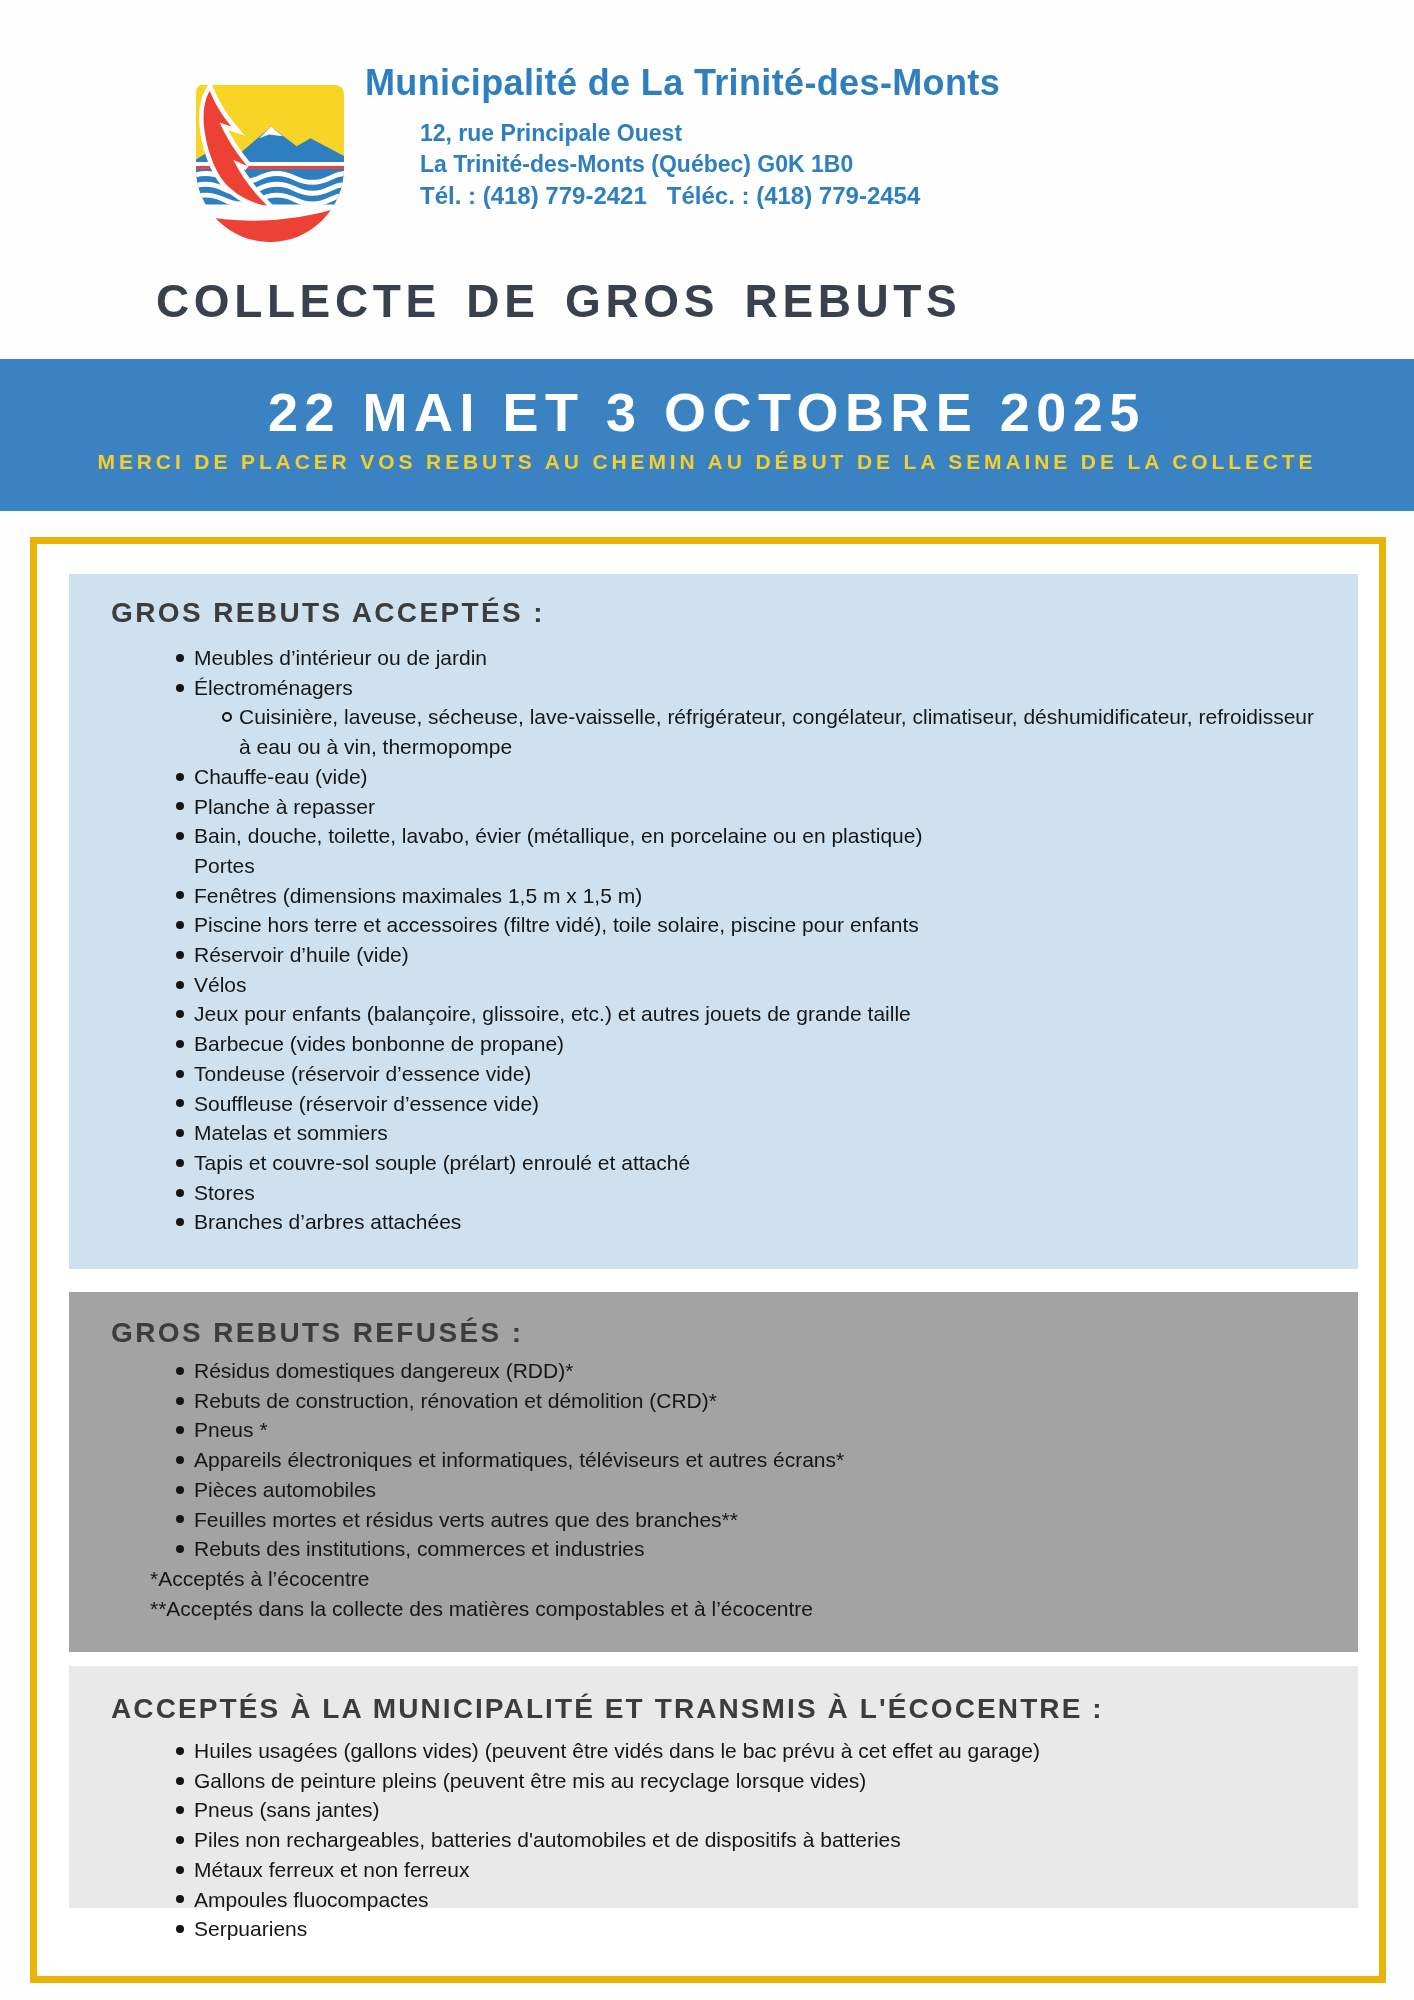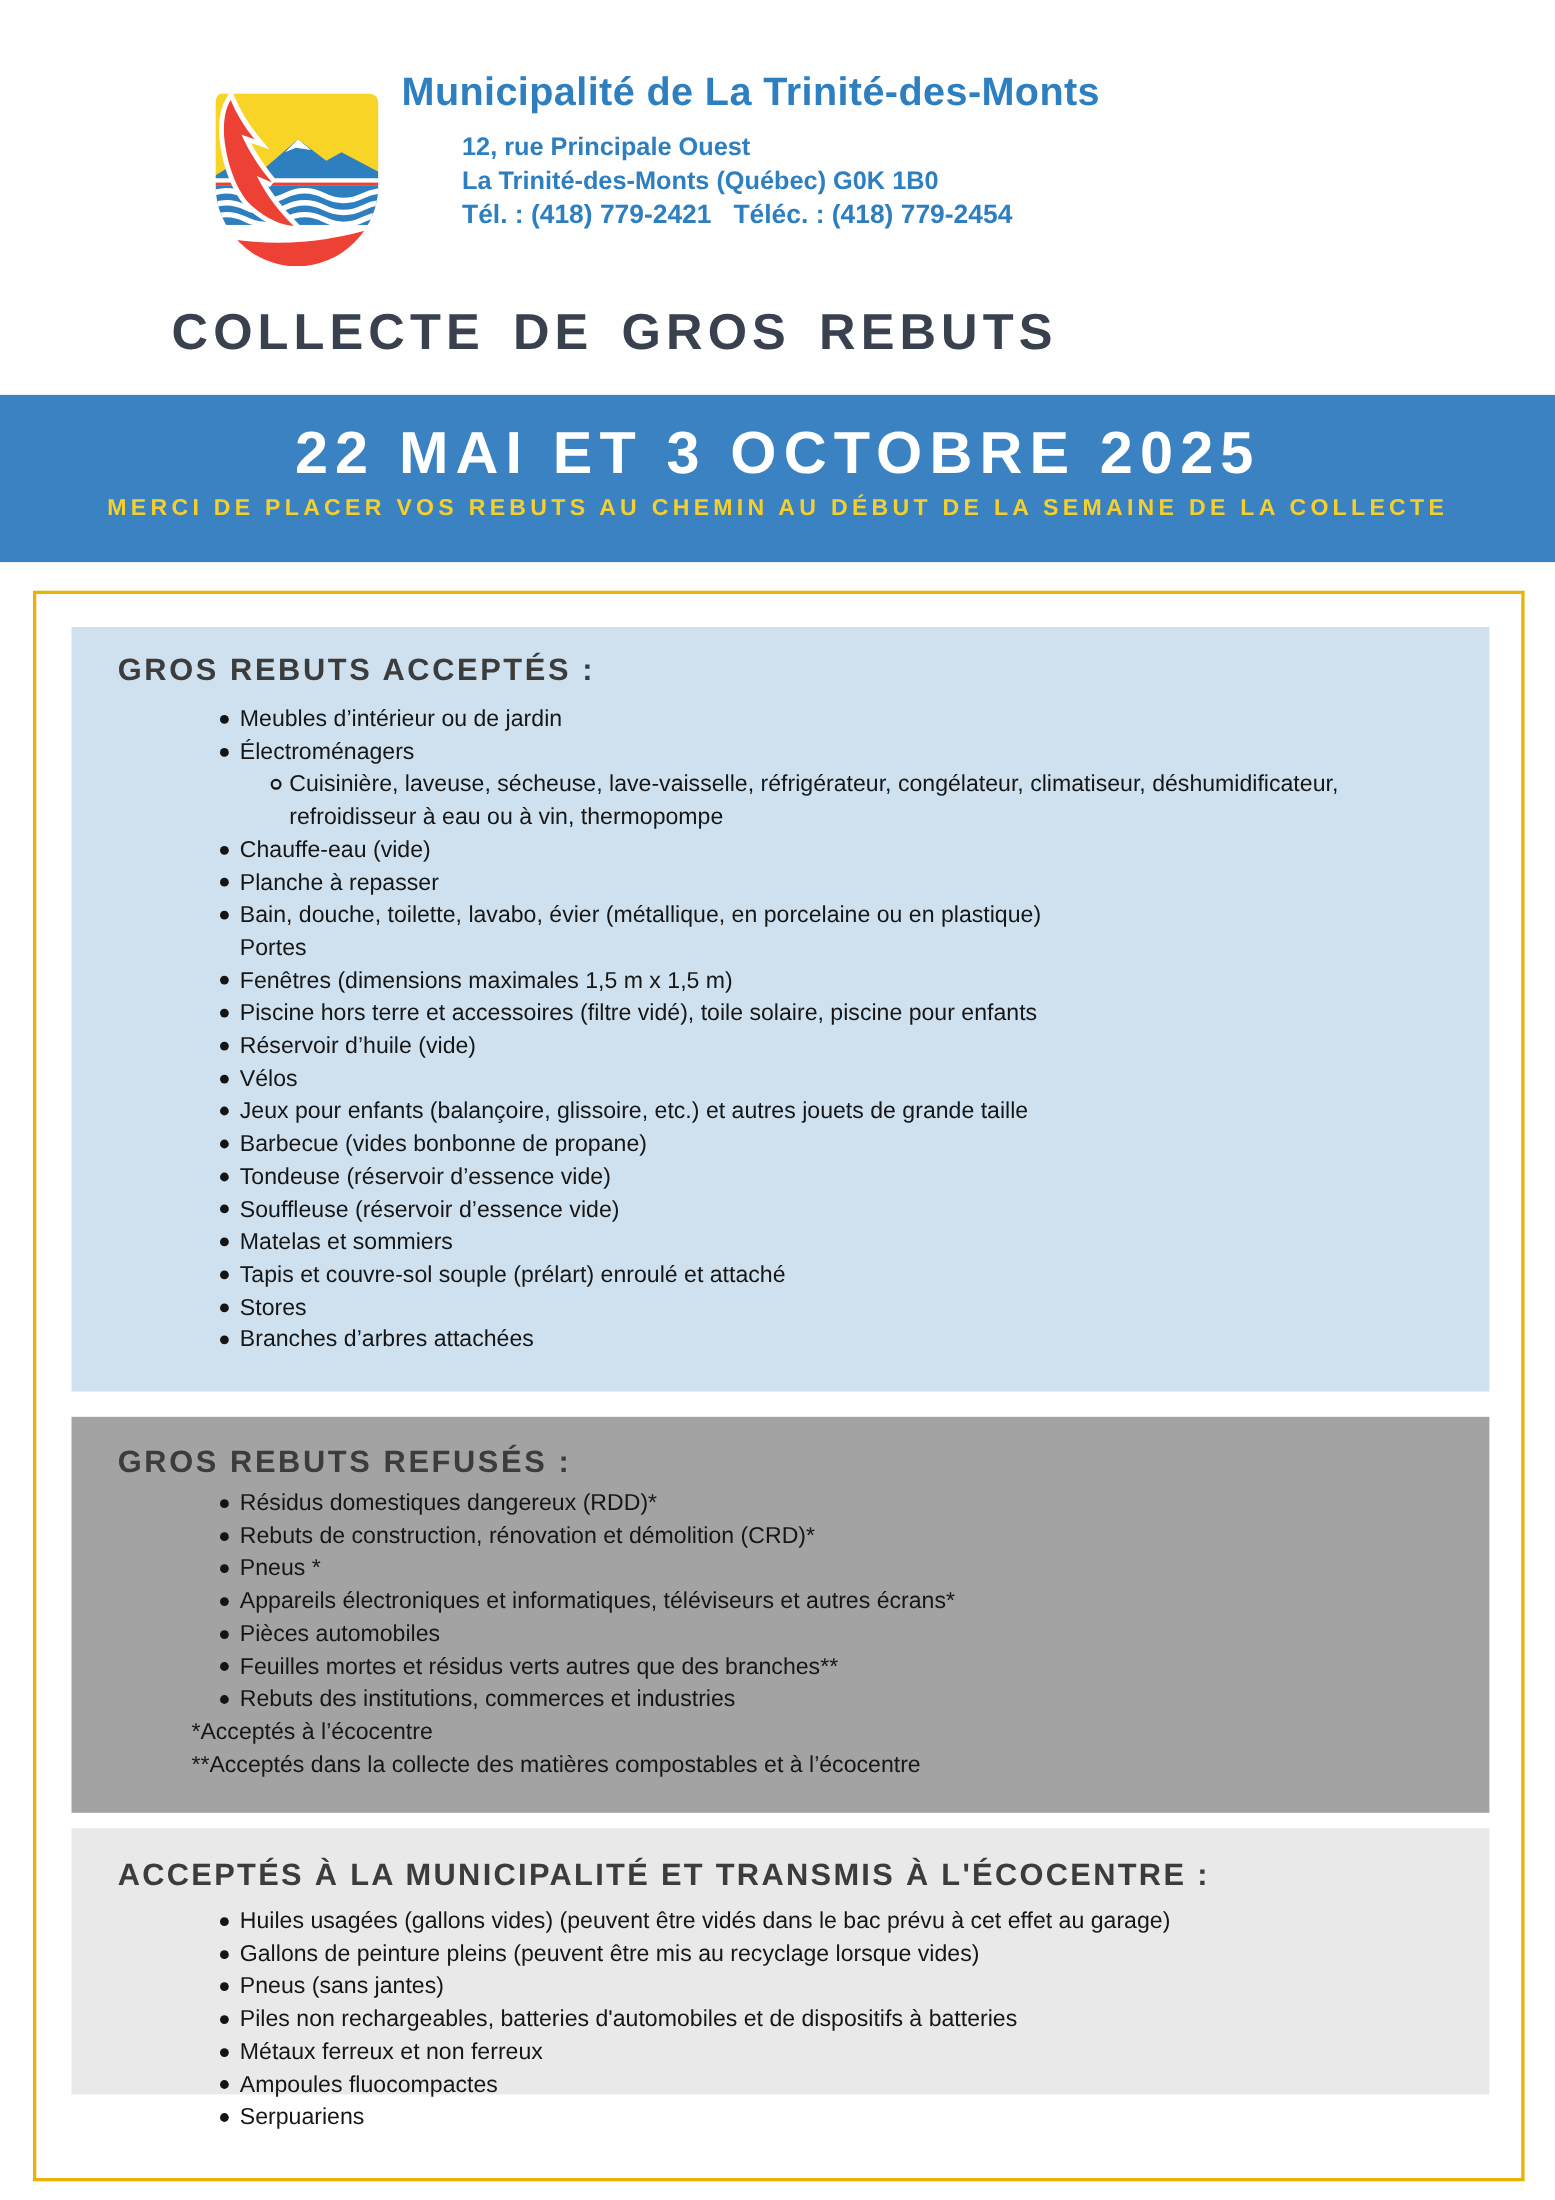--- a/index.html
+++ b/index.html
@@ -21,34 +21,34 @@
     font-weight:800; letter-spacing:0.10em; word-spacing:0.18em; color:#39414f;
   }
 
   
   .banner { position:absolute; left:0; top:359px; width:1414px; height:152px; background:#3a82c2; text-align:center; }
   .banner-dates { margin-top:24px; font-size:54px; line-height:58px; font-weight:800; letter-spacing:0.12em; color:#ffffff; }
   .banner-sub   { margin-top:8px; font-size:21px; line-height:26px; font-weight:700; letter-spacing:0.185em; color:#f5d02d; }
 
   
   .outer-frame { position:absolute; left:30px; top:537px; width:1356px; height:1446px;
-                 border:3px solid #eab308; background:#ffffff; box-sizing:border-box; }
+                 border:7px solid #eab308; background:#ffffff; box-sizing:border-box; }
   .panel { position:absolute; left:32px; width:1289px; box-sizing:border-box; }
   .panel-blue { top:30px;  height:695px; background:#cfe1ef; }
   .panel-pink { top:748px; height:360px; background:#a3a3a3; }
   .panel-gray { top:1122px; height:242px; background:#e9e9e9; }
 
   .panel-heading { margin:0 0 0 42px; font-size:28px; line-height:34px; font-weight:800;
                    letter-spacing:0.085em; color:#3c3c3c; }
   .panel-blue .panel-heading { padding-top:22px; margin-bottom:13px; }
   .panel-pink .panel-heading { padding-top:24px; margin-bottom:6px; }
   .panel-gray .panel-heading { padding-top:26px; margin-bottom:10px; letter-spacing:0.075em; }
 
   .rows { font-size:21px; line-height:29.7px; }
-  .row { display:flex; padding-right:28px;padding-left:28px; }
+  .row { display:flex; padding-right:28px; }
   .bullet { flex:none; display:flex; align-items:center; justify-content:center; height:29.7px; }
   .lv1 > .bullet { width:28px; margin-left:97px; }
   .lv1 > .bullet::before { content:""; width:8px; height:8px; border-radius:50%; background:#141414; }
   .lv2 > .bullet { width:24px; margin-left:146px; }
   .lv2 > .bullet::before { content:""; width:10px; height:10px; border:2px solid #141414;
                            border-radius:50%; box-sizing:border-box; background:transparent; }
   .cont > .txt { margin-left:125px; }
   .fn   > .txt { margin-left:81px; }
   .txt { min-width:0; }
 </style>

